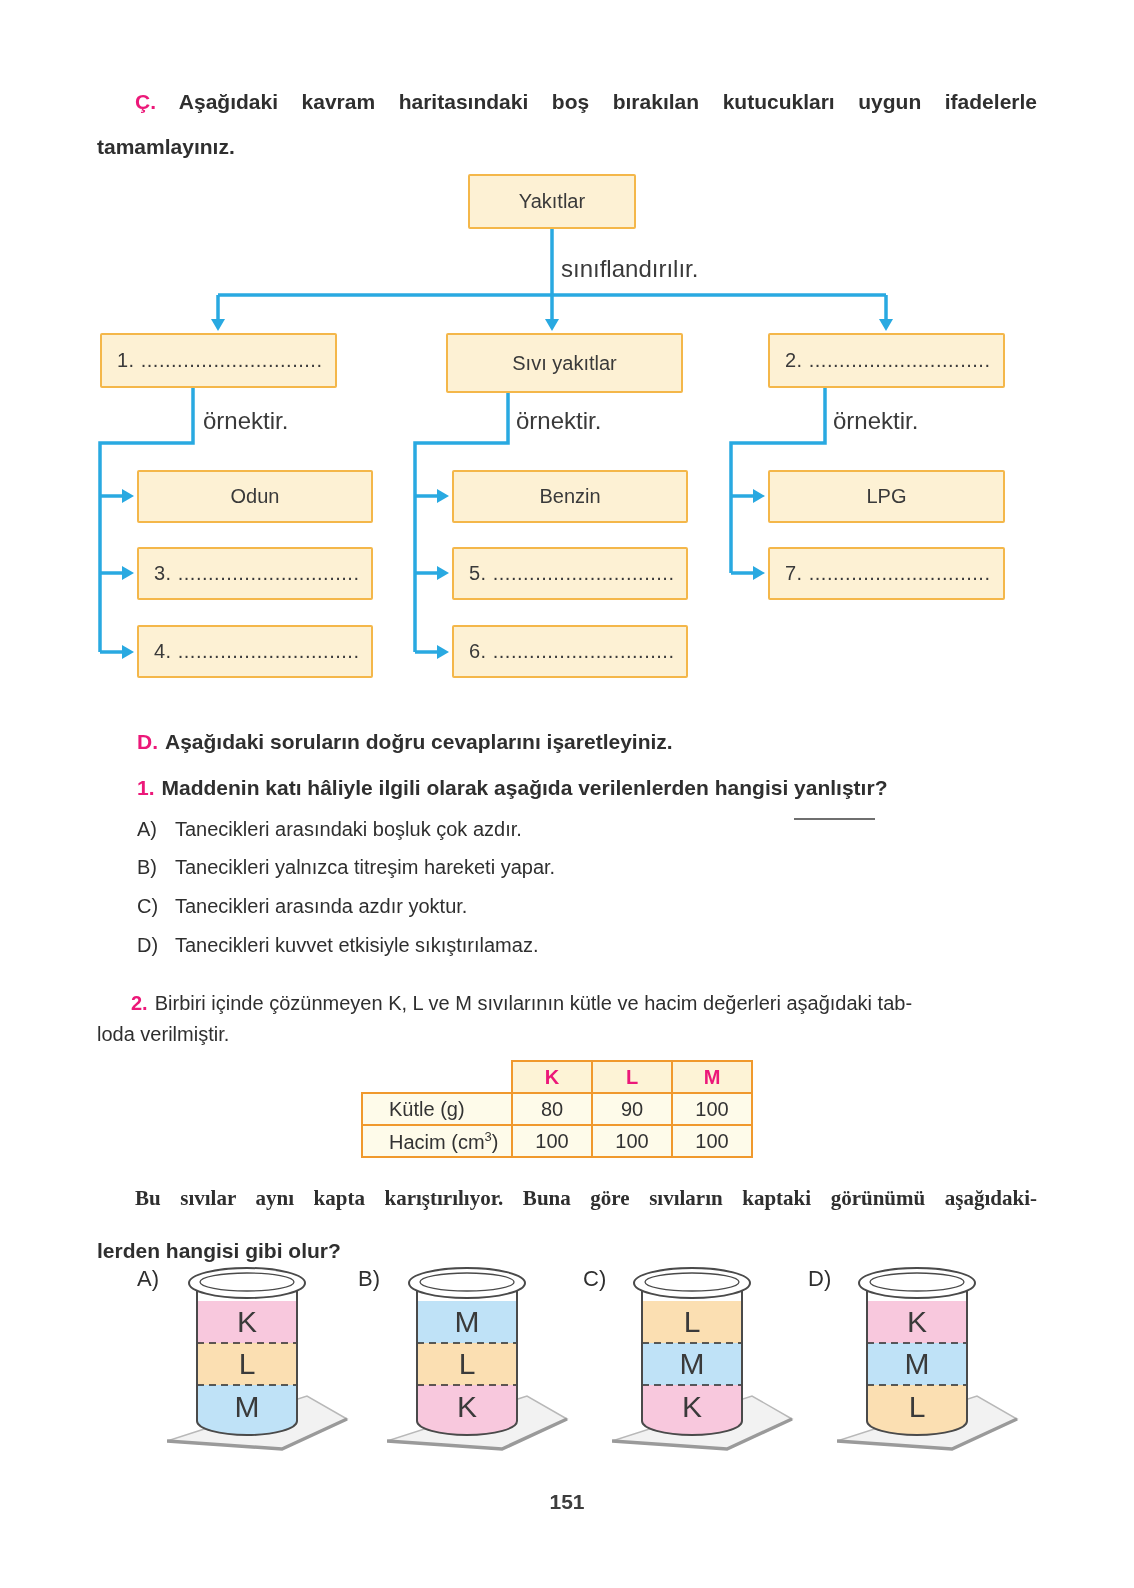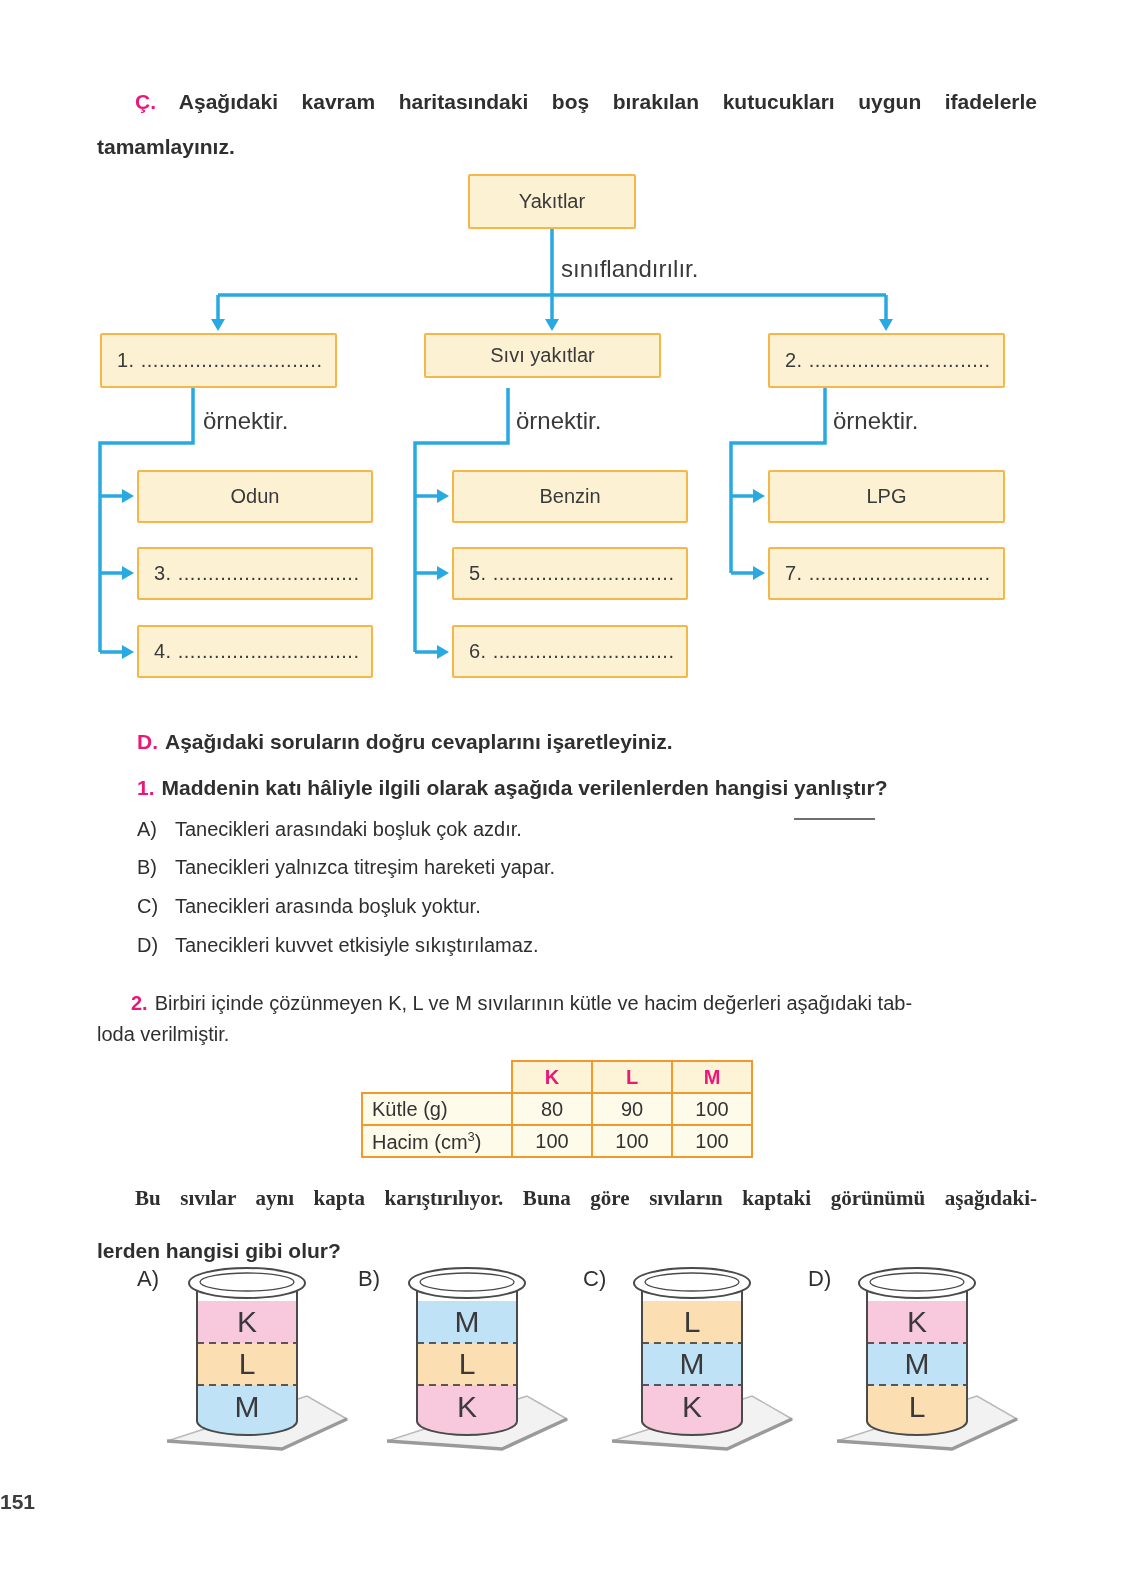--- a/index.html
+++ b/index.html
@@ -18,27 +18,27 @@
   .node.center{justify-content:center;}
   .node.blank{justify-content:flex-start;padding-left:15px;letter-spacing:0.5px;}
   .edgelabel{position:absolute;font-size:24px;color:#3a3a3a;}
   
   .opt{position:absolute;font-size:20px;line-height:26px;}
   .optletter{display:inline-block;width:38px;}
   .qnum{margin-right:7px;}
   
   table.datatable{border-collapse:collapse;font-size:20px;color:#333;}
   table.datatable td{border:2px solid #f0992d;text-align:center;box-sizing:border-box;}
-  td.rowhead{background:#fefbea;text-align:left !important;padding-left:9px;width:150px;height:32px;}
+  td.rowhead{background:#fefbea;text-align:left !important;padding-left:26px;width:150px;height:32px;}
   td.valcell{background:#fefbea;width:80px;height:32px;}
   td.colhead{background:#fdf3d6;width:80px;height:32px;font-weight:bold;color:#ec1879;}
   td.noborder{border:none !important;background:transparent;width:150px;height:32px;}
   sup.cm3{font-size:13px;}
   .choicelabel{position:absolute;font-size:22px;color:#2f2f2f;}
-  .pagenum{left:0;top:1490px;width:1134px;text-align:left;font-size:21px;font-weight:bold;color:#3d3d3d;}
+  .pagenum{left:0;top:1490px;width:1134px;text-align:center;font-size:21px;font-weight:bold;color:#3d3d3d;}
 </style>
 </head>
 <body>
 
 <div class="page">
 
   <div class="abs para bold just" style="left:97px;top:88px;width:940px;text-indent:38px;">
     <span class="magenta">Ç.</span>
     <span>Aşağıdaki kavram haritasındaki boş bırakılan kutucukları uygun ifadelerle</span>
   </div>
@@ -67,21 +67,21 @@
         <path d="M825,223 V278 H731 V408"></path>
         <path d="M731,331 H755" marker-end="url(#arw)"></path>
         <path d="M731,408 H755" marker-end="url(#arw)"></path>
       </g>
     </svg>
 
     <div class="node center" style="left:468px;top:9px;width:168px;height:55px;">Yakıtlar</div>
     <div class="edgelabel" style="left:561px;top:90px;">sınıflandırılır.</div>
 
     <div class="node blank" style="left:100px;top:168px;width:237px;height:55px;">1. ..............................</div>
-    <div class="node center" style="left:424px;top:168px;width:237px;height:45px;">Sıvı yakıtlar</div>
+    <div class="node center" style="left:446px;top:168px;width:237px;height:60px;">Sıvı yakıtlar</div>
     <div class="node blank" style="left:768px;top:168px;width:237px;height:55px;">2. ..............................</div>
 
     <div class="edgelabel" style="left:203px;top:242px;">örnektir.</div>
     <div class="edgelabel" style="left:516px;top:242px;">örnektir.</div>
     <div class="edgelabel" style="left:833px;top:242px;">örnektir.</div>
 
     <div class="node center" style="left:137px;top:305px;width:236px;height:53px;">Odun</div>
     <div class="node blank" style="left:137px;top:382px;width:236px;height:53px;">3. ..............................</div>
     <div class="node blank" style="left:137px;top:460px;width:236px;height:53px;">4. ..............................</div>
 
@@ -102,21 +102,21 @@
     <span class="underl">yanlıştır</span><span>?</span>
   </div>
 
   <div class="opt" style="left:137px;top:816px;">
     <span class="optletter">A)</span><span>Tanecikleri arasındaki boşluk çok azdır.</span>
   </div>
   <div class="opt" style="left:137px;top:854px;">
     <span class="optletter">B)</span><span>Tanecikleri yalnızca titreşim hareketi yapar.</span>
   </div>
   <div class="opt" style="left:137px;top:893px;">
-    <span class="optletter">C)</span><span>Tanecikleri arasında boşluk yoktur.</span>
+    <span class="optletter">C)</span><span>Tanecikleri arasında azdır yoktur.</span>
   </div>
   <div class="opt" style="left:137px;top:932px;">
     <span class="optletter">D)</span><span>Tanecikleri kuvvet etkisiyle sıkıştırılamaz.</span>
   </div>
 
   <div class="abs" style="left:131px;top:990px;width:900px;font-size:20px;line-height:26px;">
     <span class="magenta qnum">2.</span><span>Birbiri içinde çözünmeyen K, L ve M sıvılarının kütle ve hacim değerleri aşağıdaki tab-</span>
   </div>
   <div class="abs" style="left:97px;top:1023px;font-size:20px;">loda verilmiştir.</div>
 

